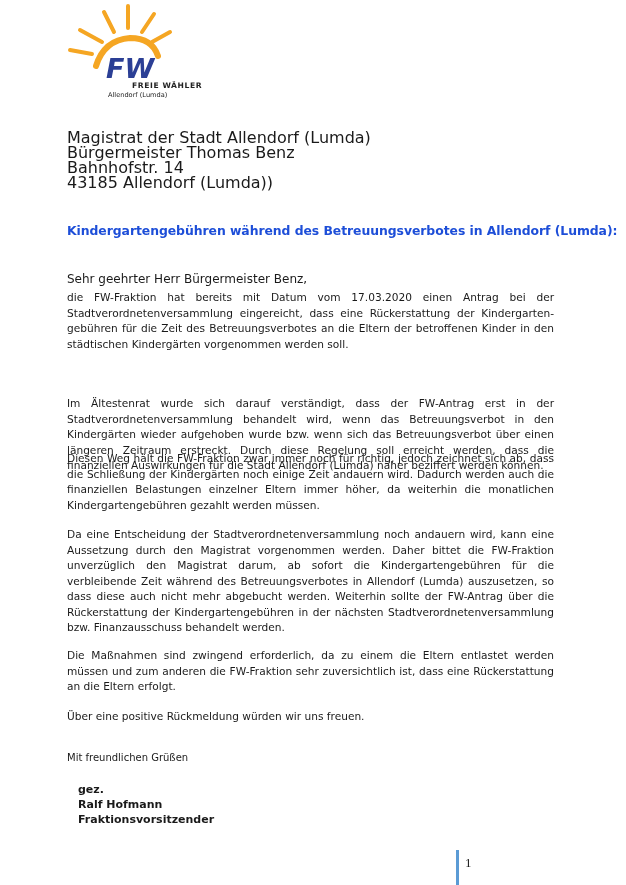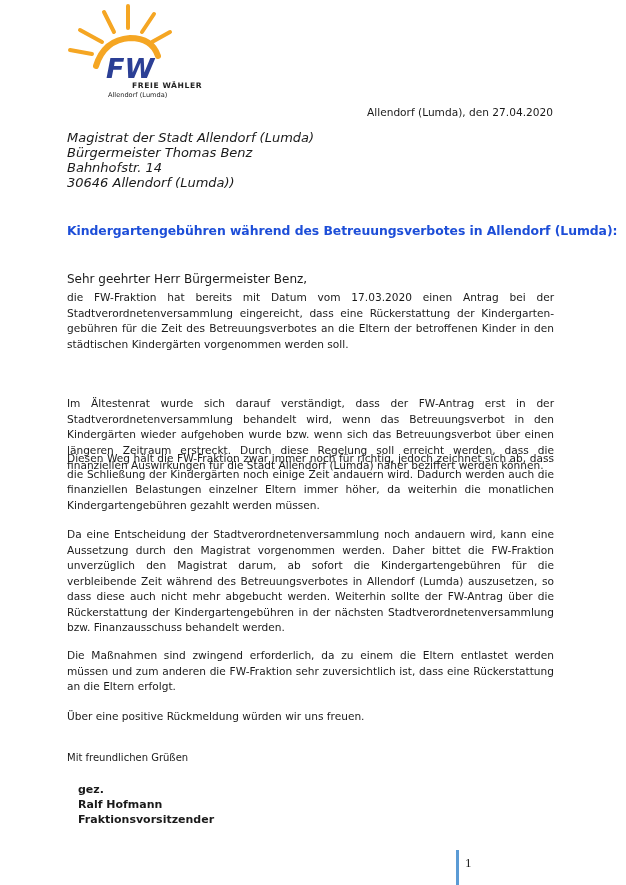--- a/index.html
+++ b/index.html
@@ -3,21 +3,21 @@
 <meta charset="utf-8">
 <style>
   html, body { margin: 0; padding: 0; background: #ffffff; }
   body { width: 626px; height: 885px; position: relative; overflow: hidden;
          font-family: "DejaVu Sans", sans-serif; color: #1a1a1a; }
   .page { position: absolute; inset: 0; border-radius: 29px; }
   .logo { position: absolute; left: 66px; top: 4px; width: 110px; height: 100px; }
   .logo-sub1 { position: absolute; left: 42px; top: 77px; font-size: 7.6px; font-weight: bold; letter-spacing: 0.6px; color: #222; white-space: nowrap; padding-left: 24px; }
   .logo-sub2 { position: absolute; left: 42px; top: 87px; font-size: 6.6px; color: #222; white-space: nowrap; }
   .date { position: absolute; right: 73px; top: 106px; font-size: 10.6px; }
-  .address { position: absolute; left: 67px; top: 130px; font-size: 13px; line-height: 15px; font-style: italic; }
+  .address { position: absolute; left: 67px; top: 130px; font-size: 16px; line-height: 15px; }
   .address div { white-space: nowrap; }
   .subject { position: absolute; left: 67px; top: 223px; font-size: 12.4px; font-weight: bold; color: #1d4ed8; white-space: nowrap; letter-spacing: -0.05px; }
   .salutation { position: absolute; left: 67px; top: 272px; font-size: 12px; }
   .para { position: absolute; left: 67px; width: 487px; font-size: 10.6px; line-height: 15.5px; text-align: justify; }
   .p1 { top: 290px; }
   .p2 { top: 360px; margin-top: 36px; }
   .p3 { top: 451px; }
   .p4 { top: 527px; }
   .p5 { top: 648px; }
   .p6 { top: 709px; }
@@ -42,27 +42,26 @@
       <path d="M86 38 L104 28" stroke="#f5a623" stroke-width="4" stroke-linecap="round"></path>
       <path d="M36 38 L14 26" stroke="#f5a623" stroke-width="4" stroke-linecap="round"></path>
       <path d="M26 50 L4 46" stroke="#f5a623" stroke-width="4" stroke-linecap="round"></path>
 
       <text x="40" y="74" font-family="DejaVu Sans, sans-serif" font-size="27" font-weight="bold" font-style="italic" fill="#2b3f95">FW</text>
     </svg>
     <div class="logo-sub1">FREIE WÄHLER</div>
     <div class="logo-sub2">Allendorf (Lumda)</div>
   </div>
 
-  <div class="date">Allendorf (Lumda), den 27.04.2020</div>
 
   <div class="address">
     <div>Magistrat der Stadt Allendorf (Lumda)</div>
     <div>Bürgermeister Thomas Benz</div>
     <div>Bahnhofstr. 14</div>
-    <div>30646 Allendorf (Lumda))</div>
+    <div>43185 Allendorf (Lumda))</div>
   </div>
 
   <div class="subject">Kindergartengebühren während des Betreuungsverbotes in Allendorf (Lumda):</div>
 
   <div class="salutation">Sehr geehrter Herr Bürgermeister Benz,</div>
 
   <div class="para p1">die FW-Fraktion hat bereits mit Datum vom 17.03.2020 einen Antrag bei der Stadtverordnetenversammlung eingereicht, dass eine Rückerstattung der Kindergarten-gebühren für die Zeit des Betreuungsverbotes an die Eltern der betroffenen Kinder in den städtischen Kindergärten vorgenommen werden soll.</div>
   <div class="para p2">Im Ältestenrat wurde sich darauf verständigt, dass der FW-Antrag erst in der Stadtverordnetenversammlung behandelt wird, wenn das Betreuungsverbot in den Kindergärten wieder aufgehoben wurde bzw. wenn sich das Betreuungsverbot über einen längeren Zeitraum erstreckt. Durch diese Regelung soll erreicht werden, dass die finanziellen Auswirkungen für die Stadt Allendorf (Lumda) näher beziffert werden können.</div>
   <div class="para p3">Diesen Weg hält die FW-Fraktion zwar immer noch für richtig, jedoch zeichnet sich ab, dass die Schließung der Kindergärten noch einige Zeit andauern wird. Dadurch werden auch die finanziellen Belastungen einzelner Eltern immer höher, da weiterhin die monatlichen Kindergartengebühren gezahlt werden müssen.</div>
   <div class="para p4">Da eine Entscheidung der Stadtverordnetenversammlung noch andauern wird, kann eine Aussetzung durch den Magistrat vorgenommen werden. Daher bittet die FW-Fraktion unverzüglich den Magistrat darum, ab sofort die Kindergartengebühren für die verbleibende Zeit während des Betreuungsverbotes in Allendorf (Lumda) auszusetzen, so dass diese auch nicht mehr abgebucht werden. Weiterhin sollte der FW-Antrag über die Rückerstattung der Kindergartengebühren in der nächsten Stadtverordnetenversammlung bzw. Finanzausschuss behandelt werden.</div>

